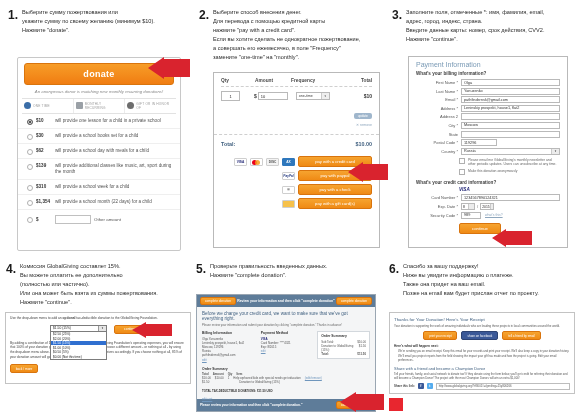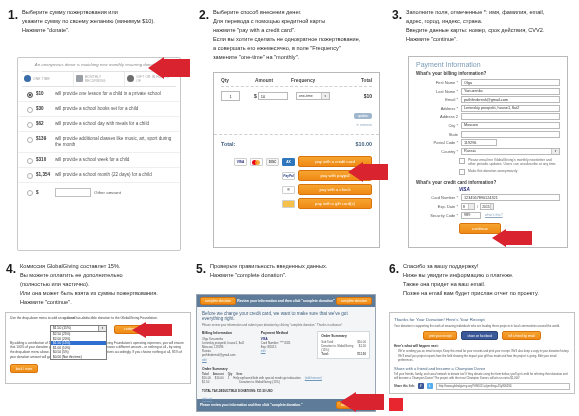--- a/index.html
+++ b/index.html
@@ -205,20 +205,21 @@
       <div class="step-lines">
         <div>Заполните поля, отмеченные *: имя, фамилия, email,</div>
         <div>адрес, город, индекс, страна.</div>
         <div>Введите данные карты: номер, срок действия, CVV2.</div>
         <div>Нажмите "continue".</div>
       </div>
     </div>
   </div>
 
   <div class="panel" id="p1">
+    <div class="donate-btn">donate</div>
     <div class="match-note">An anonymous donor is matching new monthly recurring donations!</div>
 
     <div class="freq-tabs">
       <div class="freq-tab">
         <div class="ft-ic"></div>
         <div class="ft-tx">ONE TIME</div>
       </div>
       <div class="freq-tab">
         <div class="ft-ic sq"></div>
         <div class="ft-tx">MONTHLY RECURRING</div>

